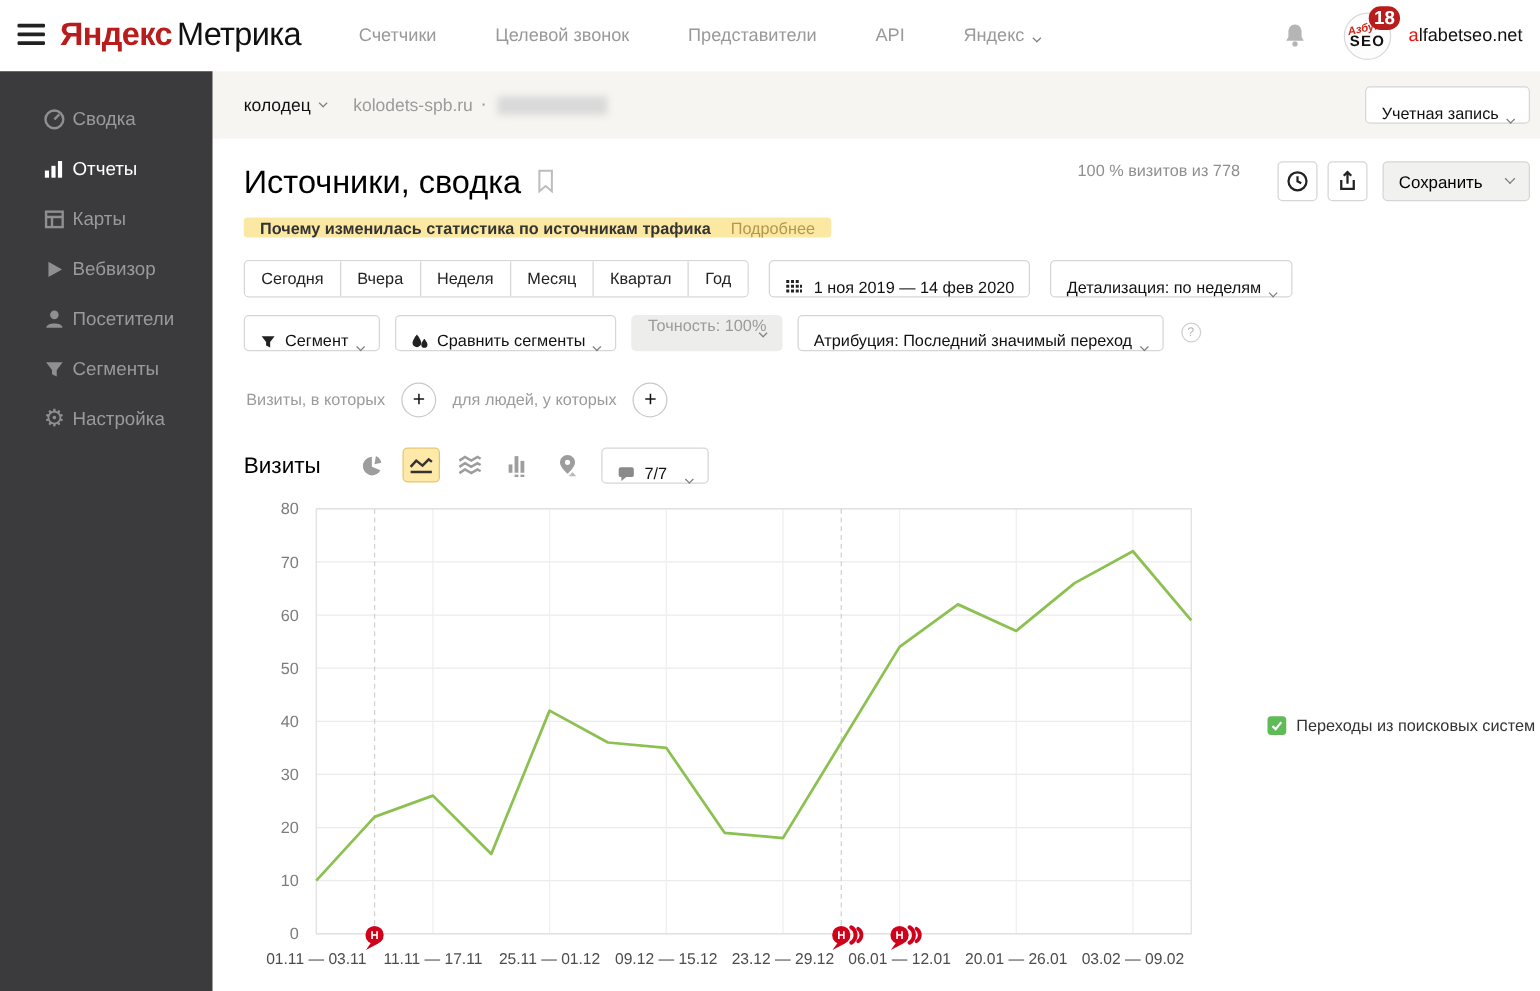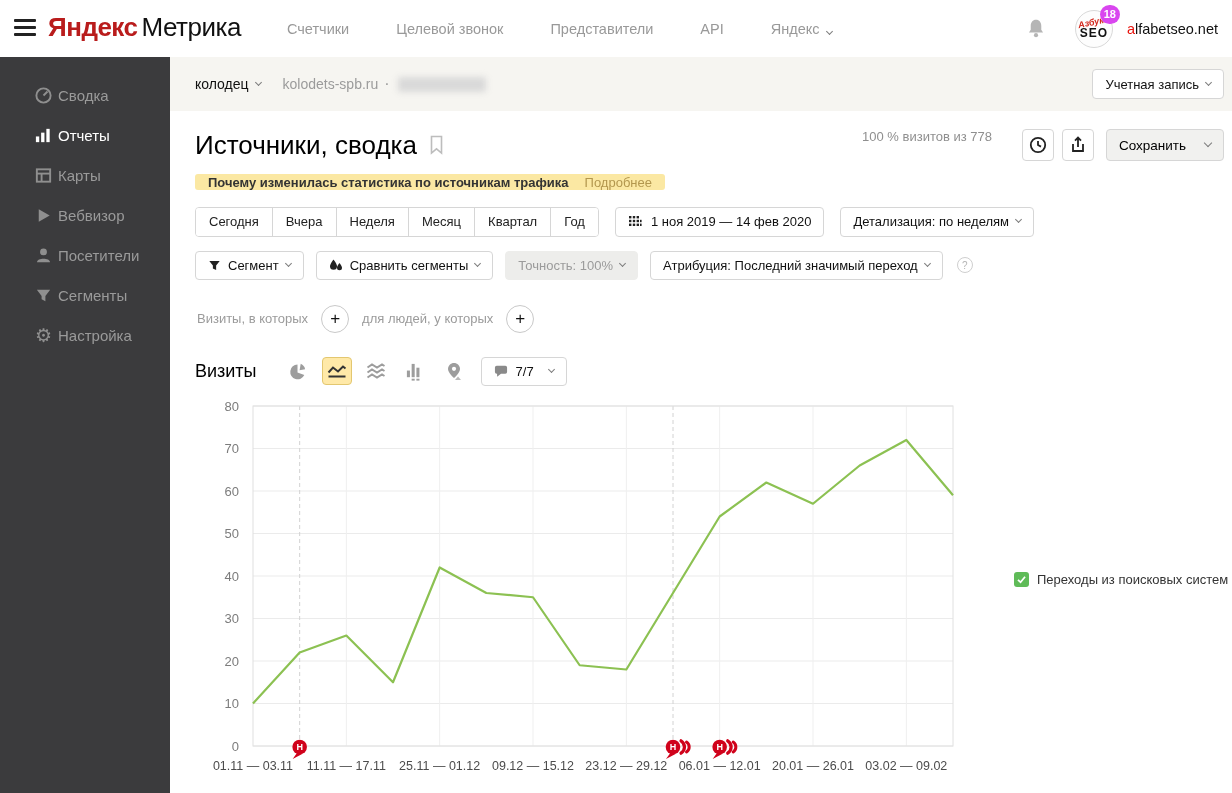--- a/index.html
+++ b/index.html
@@ -16,41 +16,41 @@
   .topnav { position:absolute; left:287px; top:0; height:57px; display:flex; align-items:center; gap:47px; }
   .topnav .nav-item { font-size:14.5px; color:#999; cursor:pointer; white-space:nowrap; }
   .hdr-right { position:absolute; right:14px; top:0; height:57px; display:flex; align-items:center; gap:14px; }
   .bell { width:22px; height:22px; margin-right:14px; }
   .avatar-wrap { position:relative; width:38px; height:38px; }
   .avatar { width:38px; height:38px; border-radius:50%; background:#fdfdfd; border:1px solid #d9d9d9;
     display:flex; flex-direction:column; align-items:center; justify-content:center; overflow:hidden; }
   .avatar .a1 { font-size:9px; color:#d3261b; font-style:italic; font-weight:bold; transform:rotate(-12deg); line-height:9px; }
   .avatar .a2 { font-size:12px; color:#111; font-weight:bold; line-height:12px; letter-spacing:1px; }
   .notif-badge { position:absolute; top:-5px; right:-7px; min-width:19px; height:19px; border-radius:10px;
-    background:#d946ef; color:#fff; font-size:11px; font-weight:bold; display:flex; align-items:center; justify-content:center; padding:0 4px; }
+    background:#b91c1c; color:#fff; font-size:15px; font-weight:bold; display:flex; align-items:center; justify-content:center; padding:0 4px; }
   .uname { font-size:14.5px; color:#111; display:inline-block; }
   .uname::first-letter { color:#e8130d; }
 
   
   .sidebar { position:absolute; left:0; top:57px; width:170px; height:736px; background:#3b3b3d; padding-top:18px; }
   .side-item { display:flex; align-items:center; height:40px; padding-left:34px; gap:5px; cursor:pointer;
     color:#9a9a9a; font-size:15px; }
   .side-item svg { width:19px; height:19px; flex:0 0 19px; color:#8f8f8f; }
   .side-item.active { color:#fff; }
   .side-item.active svg { color:#fff; }
   .side-item .gear-glyph { font-size:19px; line-height:19px; width:19px; text-align:center; color:#8f8f8f; }
   .main { margin-left:170px; width:1062px; }
 
   .crumb-strip { height:54px; background:#f6f5f1; display:flex; align-items:center; padding:0 8px 0 25px; }
   .crumb-counter { font-size:14px; color:#111; cursor:pointer; display:flex; align-items:center; }
   .crumb-site { font-size:14px; color:#9b9b9b; margin-left:22px; }
   .crumb-sep { color:#9b9b9b; margin-left:6px; }
   .blur-chip { display:inline-block; width:88px; height:15px; background:#d9d9d9; border-radius:2px;
     filter:blur(3px); margin-left:8px; vertical-align:middle; }
-  .btn { display:inline-flex; align-items:center; height:30px; background:#fff; border:1px solid #d6d6d6;
+  .btn { display:inline-flex; align-items:flex-end; height:30px; background:#fff; border:1px solid #d6d6d6;
     border-radius:4px; padding:0 12px; font-size:13px; color:#111; cursor:pointer; white-space:nowrap; }
   .account-btn { margin-left:auto; }
 
   .chev { display:inline-block; width:6px; height:6px; border-right:1.5px solid #7d7d7d; border-bottom:1.5px solid #7d7d7d;
     transform:rotate(45deg); margin-left:7px; margin-top:-4px; }
   .chev.sm { width:5px; height:5px; }
 
   
   .title-row { display:flex; align-items:center; margin:18px 8px 0 25px; }
   .page-title { font-size:26px; font-weight:400; color:#000; }
@@ -72,21 +72,21 @@
   .period-row { display:flex; align-items:center; margin:16px 0 0 25px; gap:16px; }
   .preset-group { display:flex; border:1px solid #d6d6d6; border-radius:4px; overflow:hidden; height:30px; }
   .preset { padding:0 13px; font-size:13px; line-height:28px; background:#fff; border-left:1px solid #d6d6d6; cursor:pointer; }
   .preset:first-child { border-left:none; }
   .cal-btn { gap:9px; font-weight:bold; }
   .cal-btn .range-text { font-weight:normal; }
 
   
   .seg-row { display:flex; align-items:center; margin:14px 0 0 25px; gap:12px; }
   .seg-row .btn { height:29px; }
-  .btn.disabled { background:#ededeb; border-color:#ededeb; color:#9b9b9b; cursor:default; }
+  .btn.disabled { background:#ededeb; border-color:#ededeb; color:#9b9b9b; cursor:default;flex-direction:column; }
   .btn .lead-ico { margin-right:7px; display:inline-flex; }
   .q-circle { width:16px; height:16px; border:1.5px solid #cfcfcf; border-radius:50%; color:#b5b5b5;
     font-size:10px; display:flex; align-items:center; justify-content:center; margin-left:2px; cursor:pointer; }
 
   
   .filter-row { display:flex; align-items:center; margin:25px 0 0 27px; gap:13px; }
   .filter-label { font-size:13px; color:#9b9b9b; }
   .plus-btn { width:28px; height:28px; border:1px solid #c9c9c9; border-radius:50%; background:#fff;
     font-size:17px; color:#111; display:flex; align-items:center; justify-content:center; cursor:pointer; line-height:1; }
 

